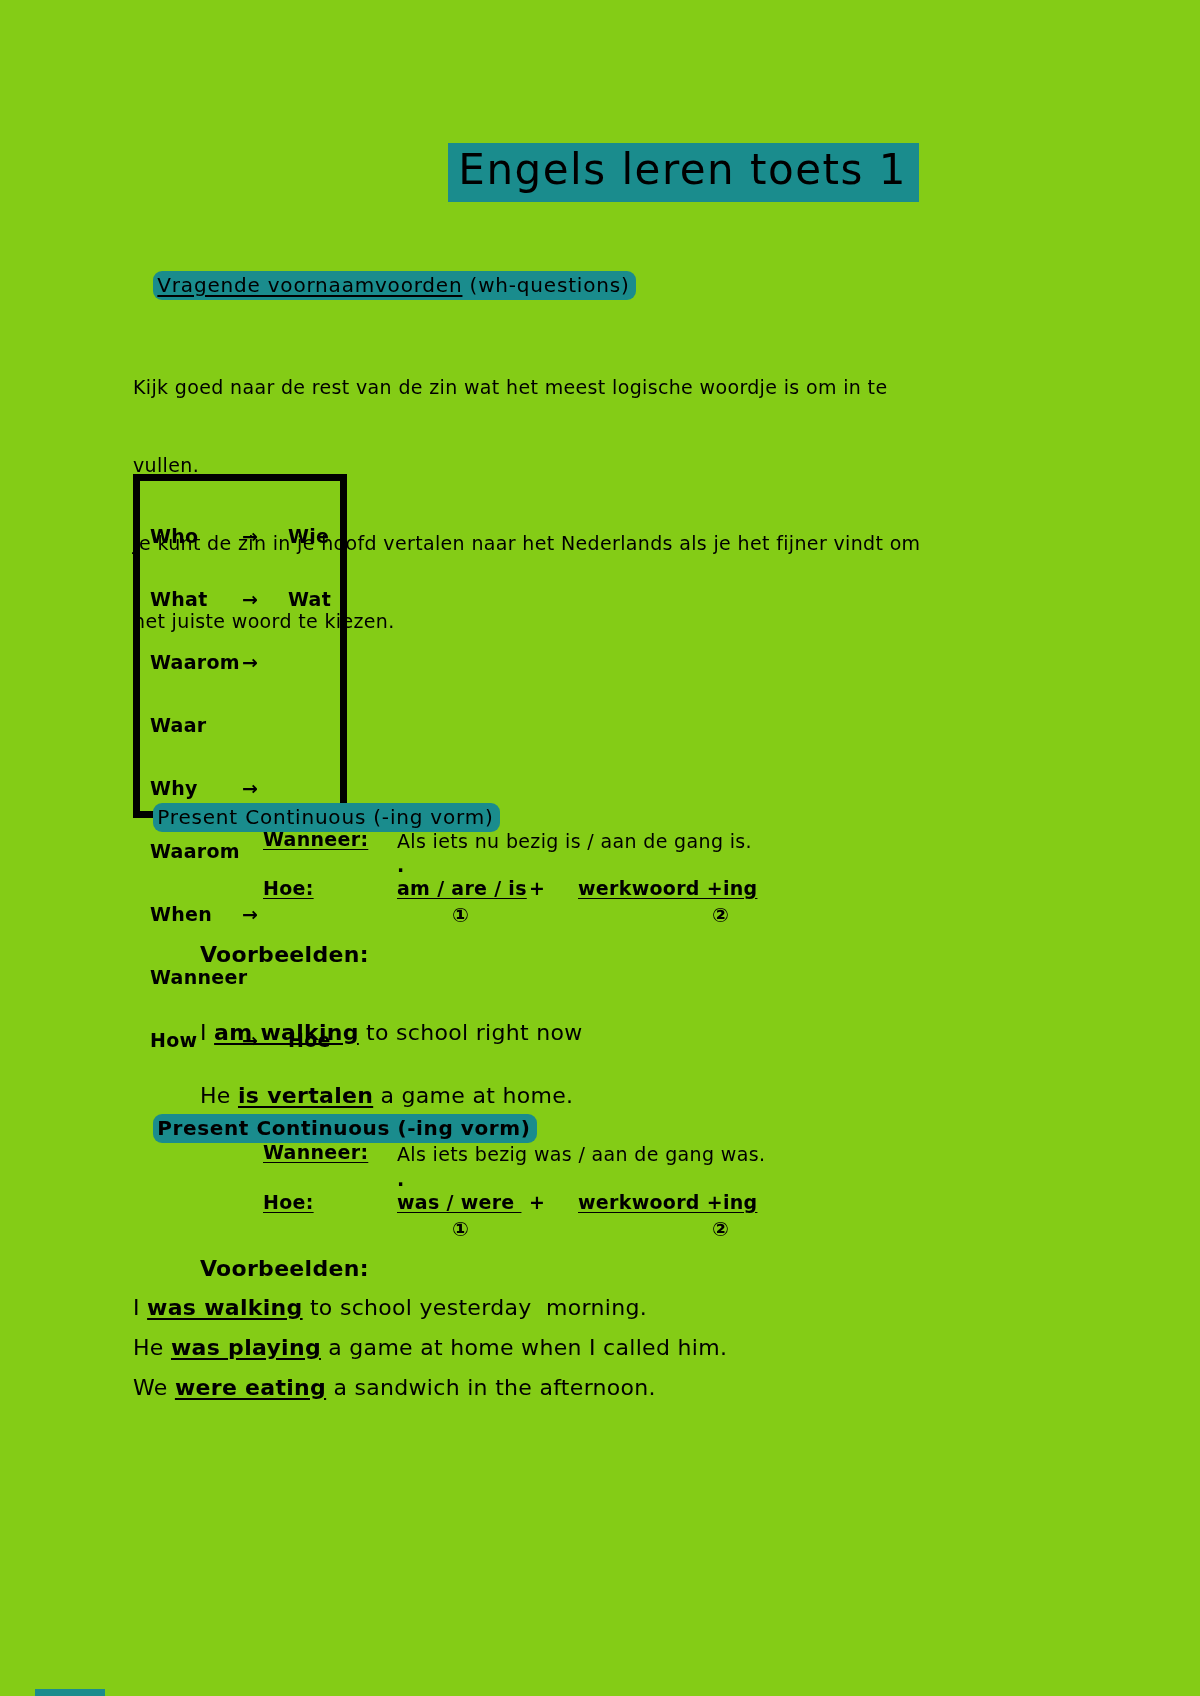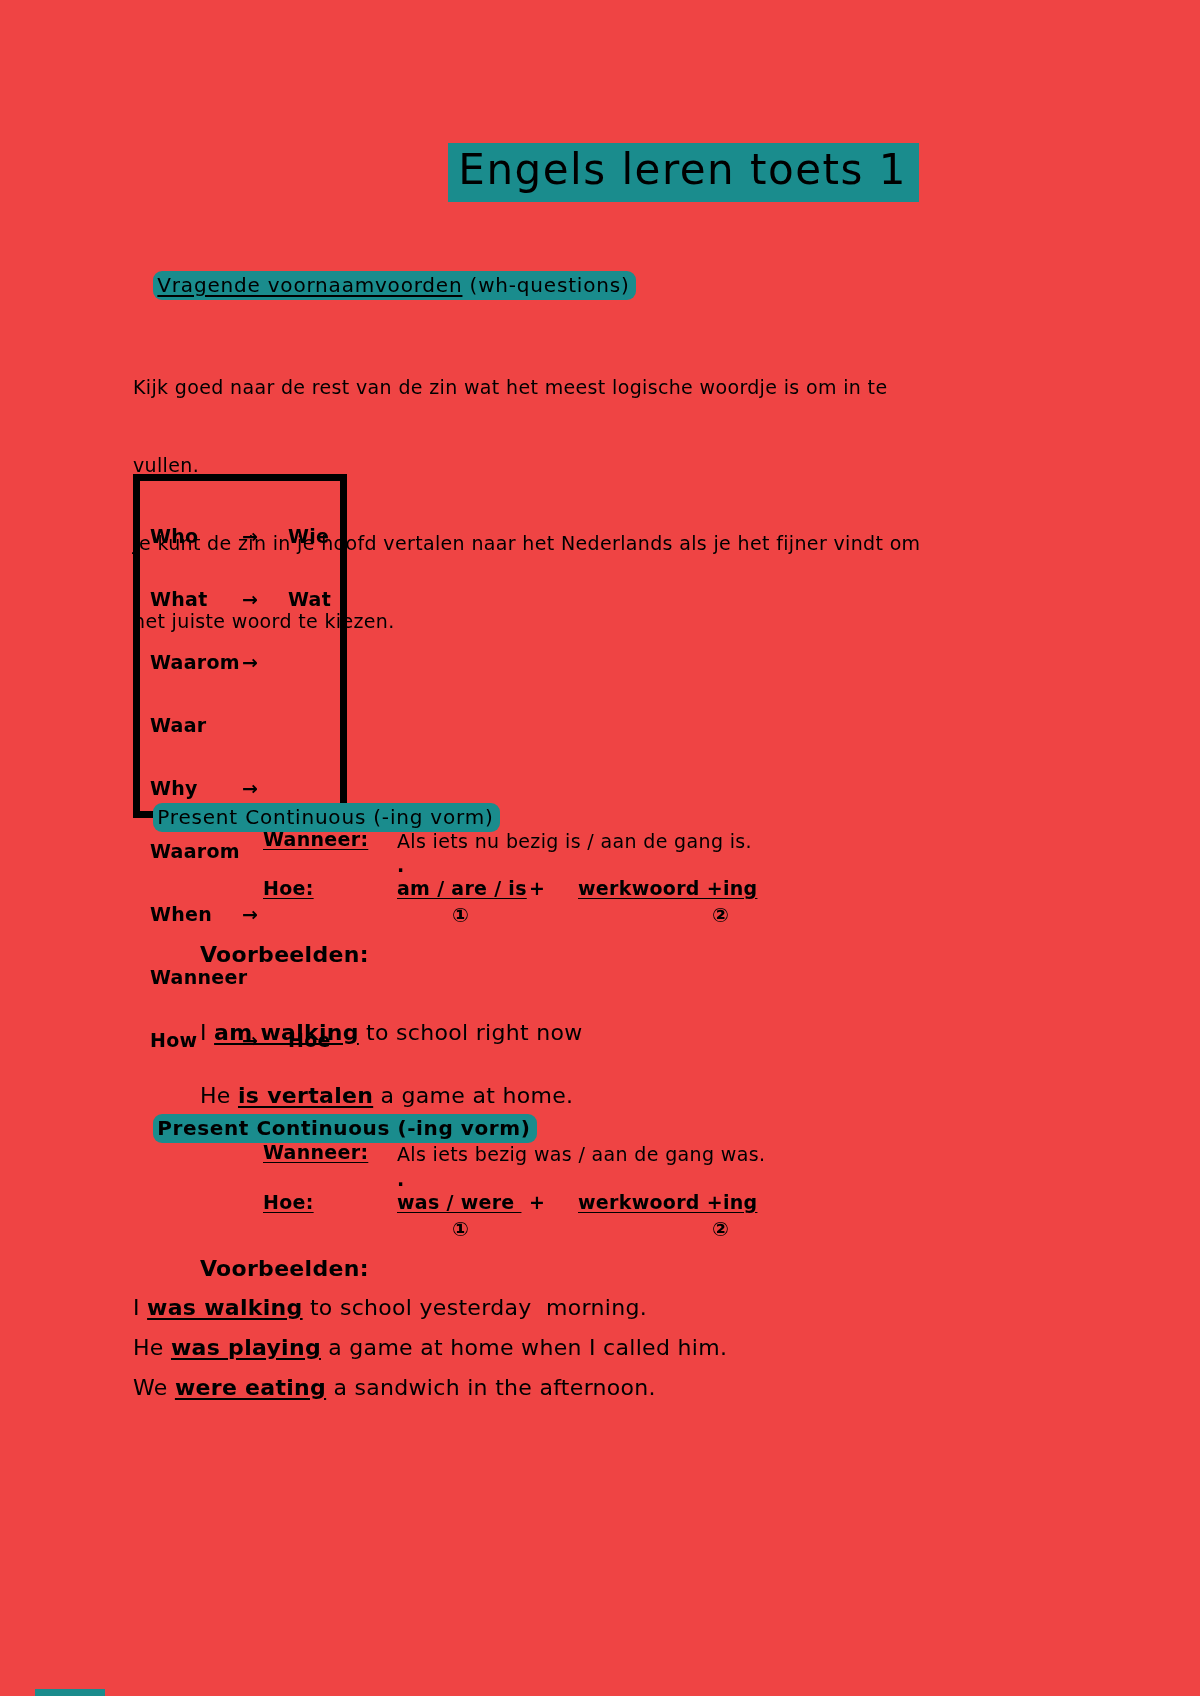--- a/index.html
+++ b/index.html
@@ -2,21 +2,21 @@
 <html><head>
 <meta charset="utf-8">
 <style>
   :root { --teal: #1a8c8d; }
   * { margin: 0; padding: 0; box-sizing: border-box; }
   body { background: #ffffff; }
   .page {
     position: relative;
     width: 1200px;
     height: 1696px;
-    background: #ef4444;
+    background: #84cc16;
     color: #000;
     font-family: "DejaVu Sans", "Liberation Sans", sans-serif;
     overflow: hidden;
   }
   .abs { position: absolute; white-space: pre; }
   .hl { background: var(--teal); }
   .doc-title {
     font-size: 42px;
     letter-spacing: 1.5px;
     padding: 2px 12px 8px 10px;

